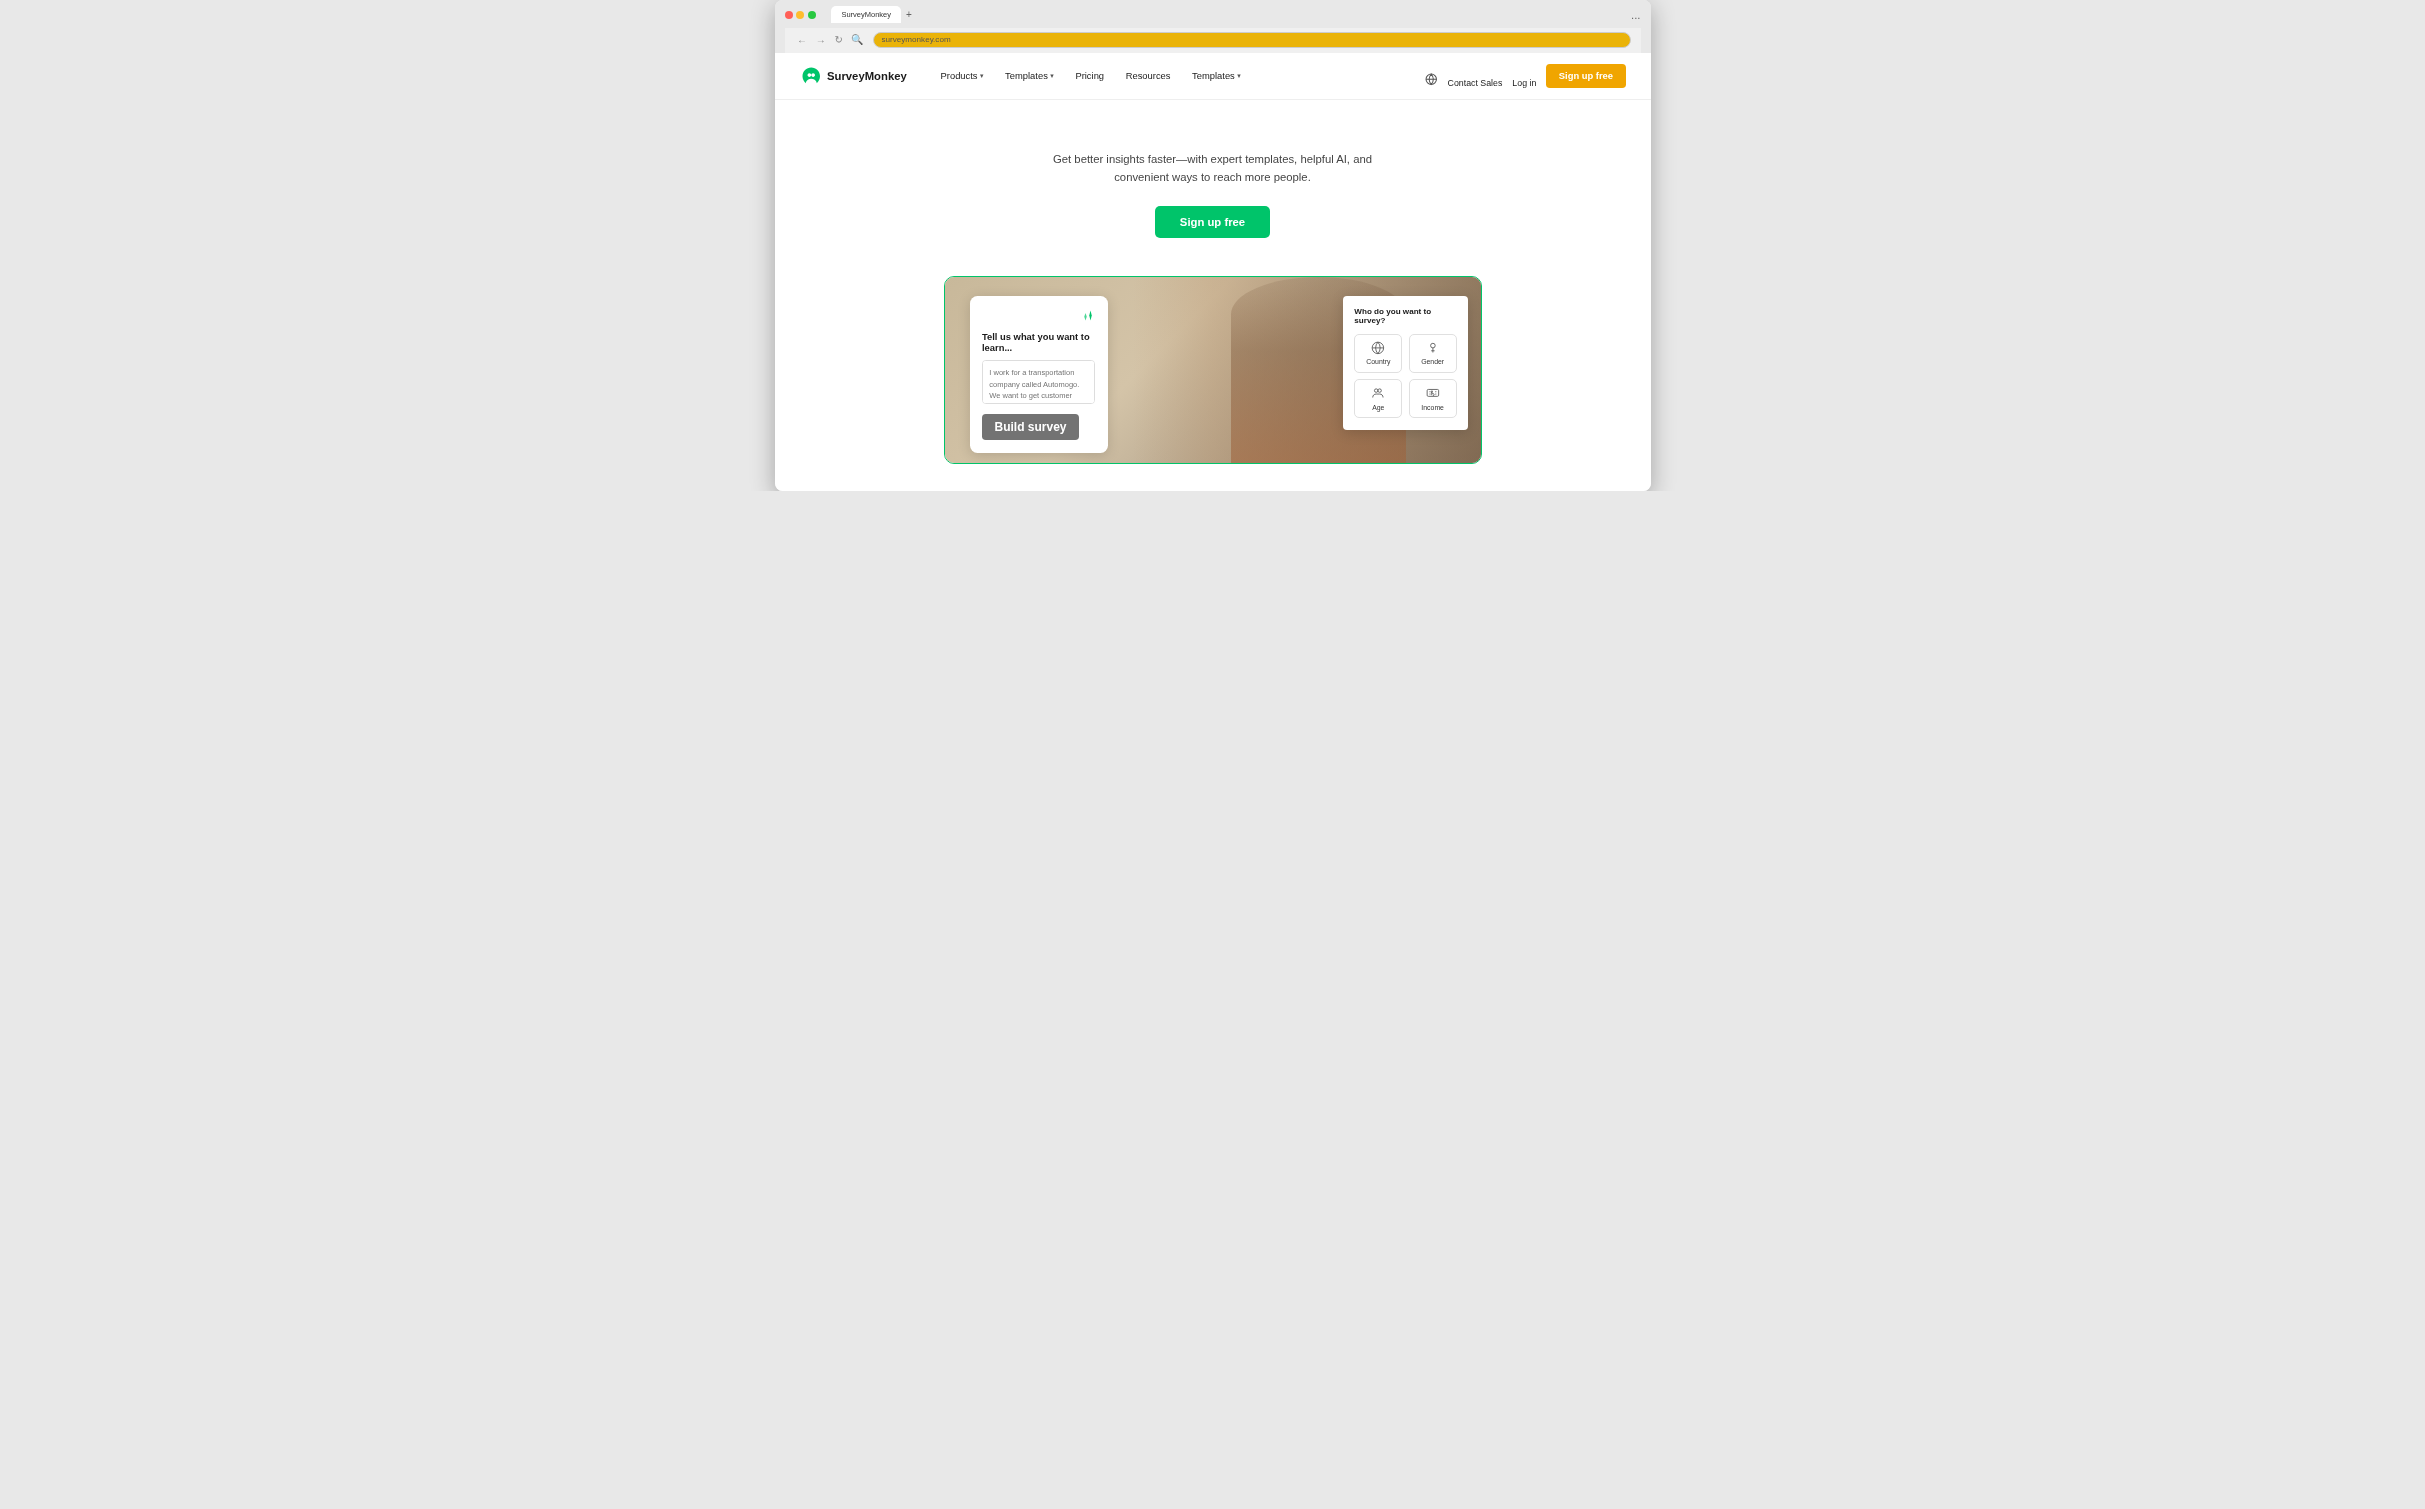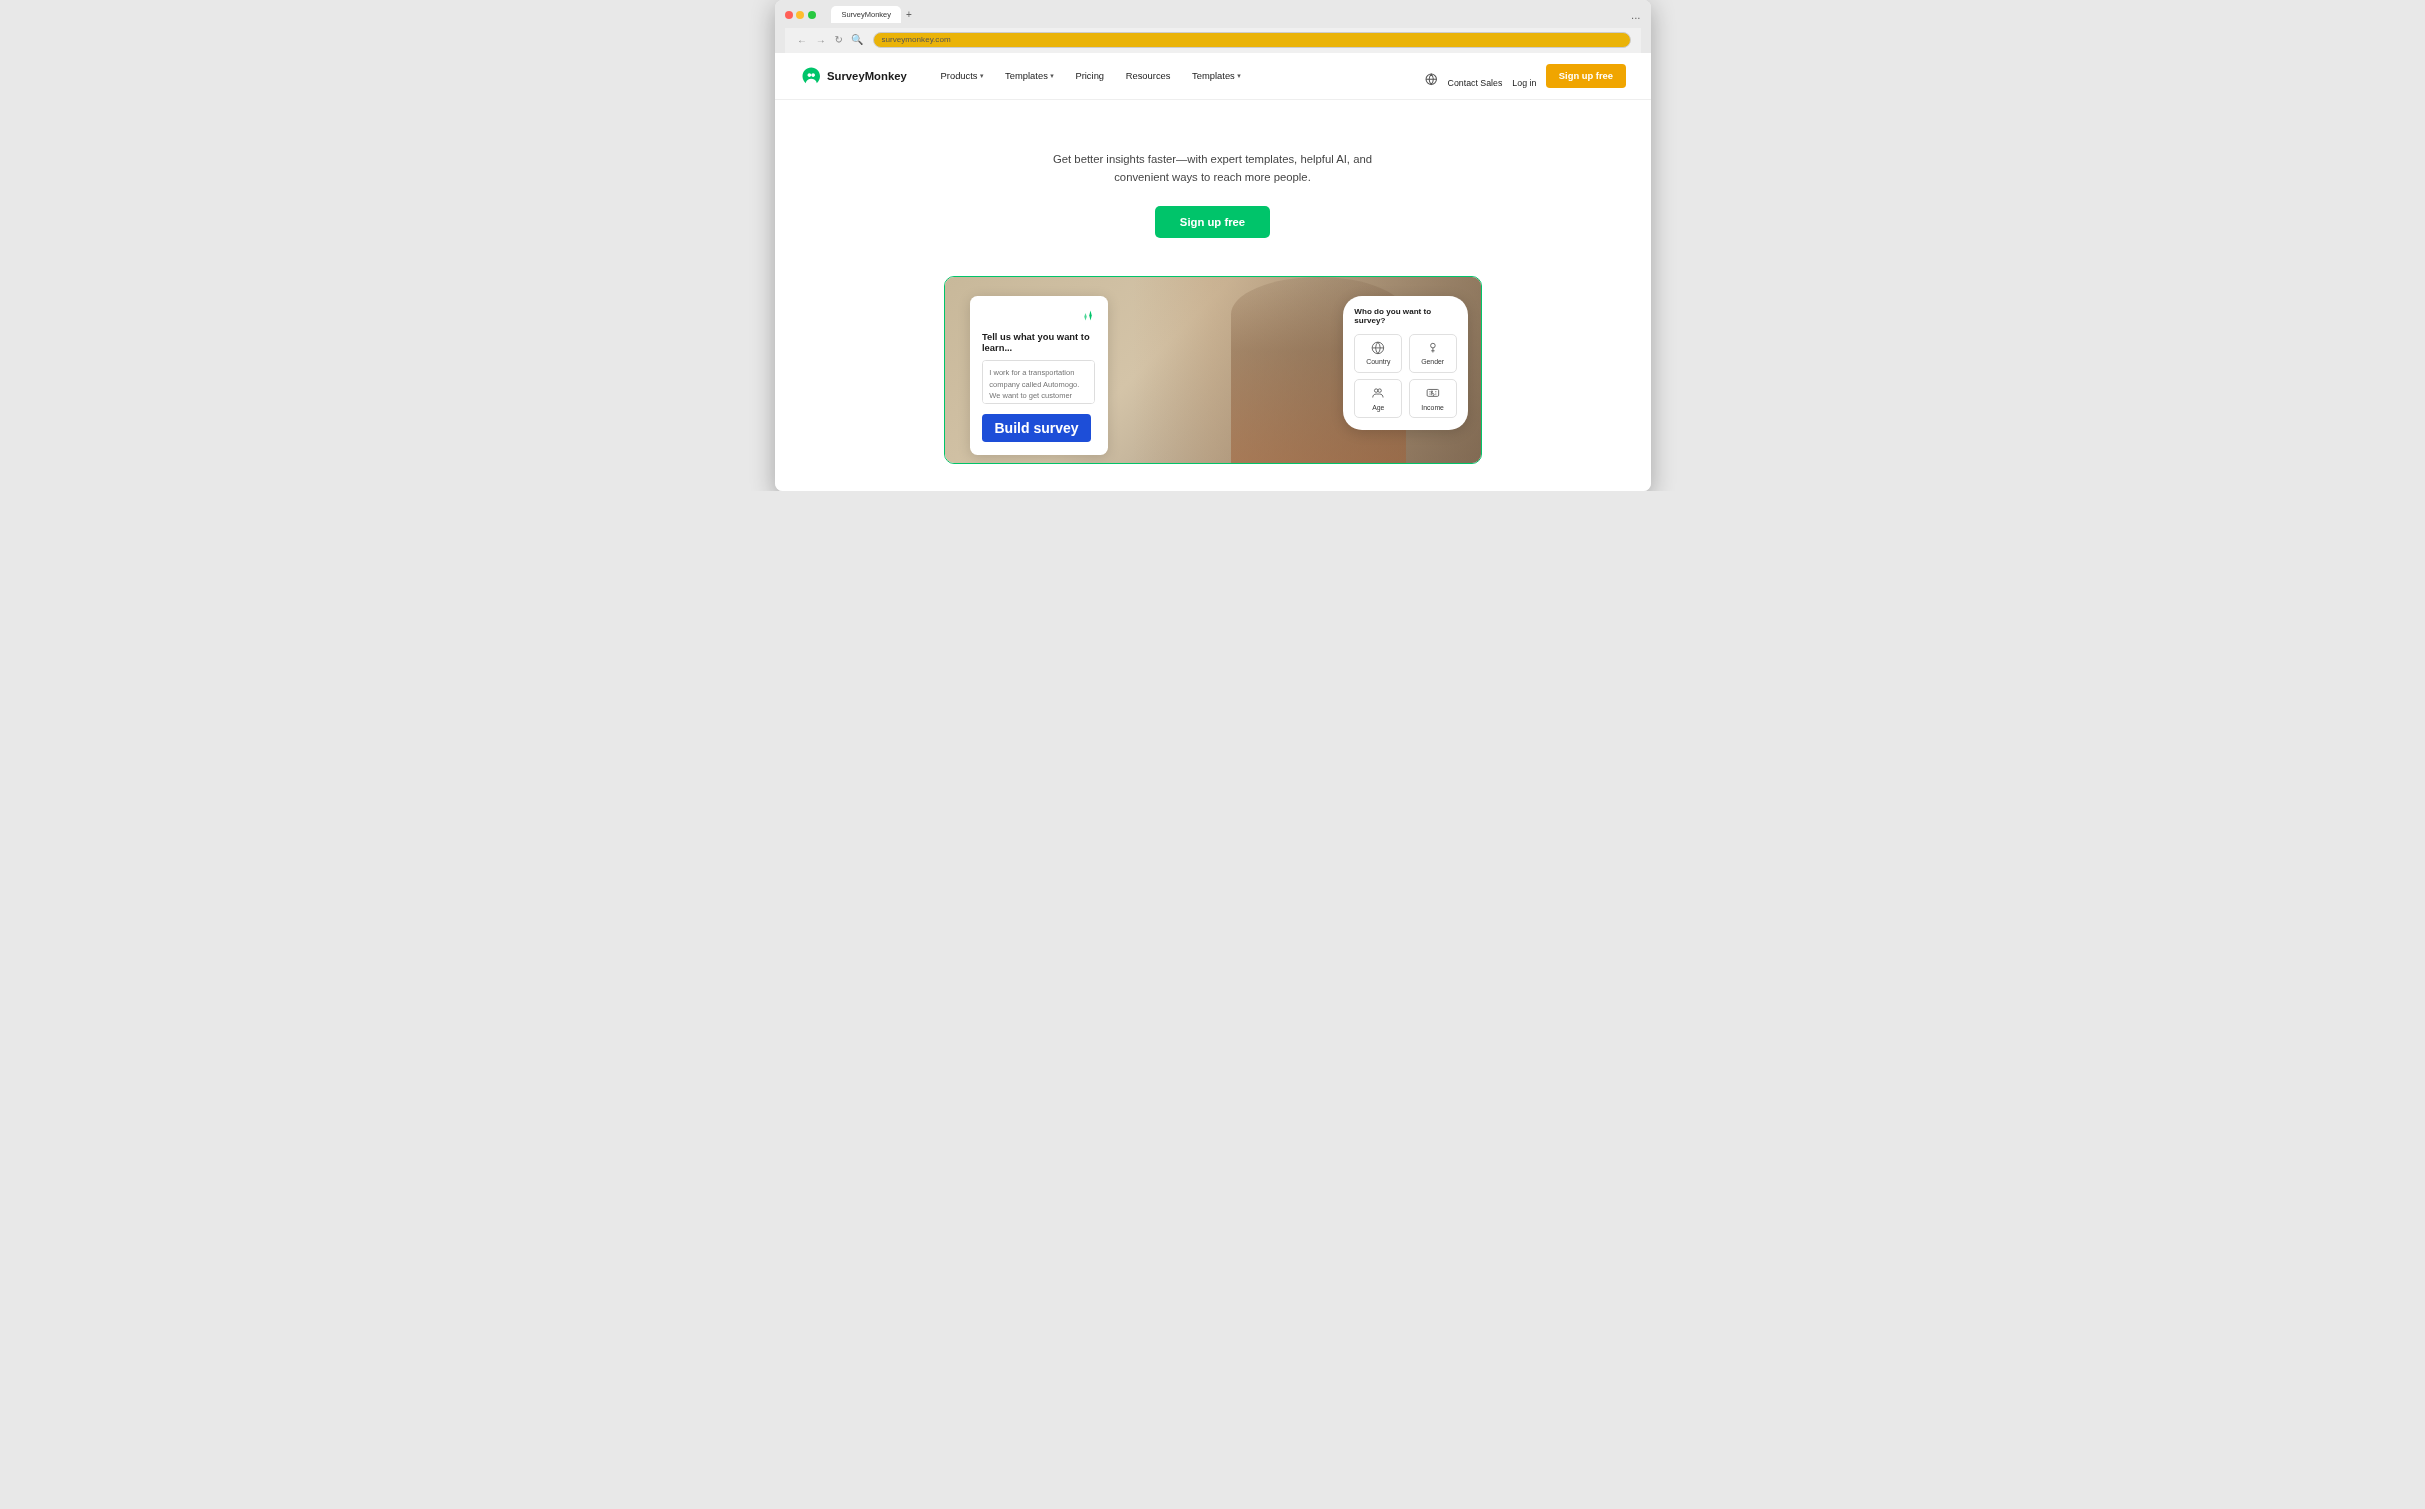--- a/index.html
+++ b/index.html
@@ -308,39 +308,39 @@
       padding: 6.3px;
       font-size: 7.5px;
       color: #888;
       resize: none;
       height: 44px;
       font-family: inherit;
       line-height: 1.5;
     }
 
     .build-survey-btn {
-      background: #1d4ed8;
+      background: #737373;
       color: #fff;
       border: none;
       border-radius: 3.8px;
       padding: 6.3px 12.5px;
-      font-size: 14px;
+      font-size: 12px;
       font-weight: 600;
       cursor: pointer;
       margin-top: 7.5px;
       display: inline-block;
     }
 
     
     .survey-card {
       position: absolute;
       right: 12.5px;
       top: 19px;
       background: #fff;
-      border-radius: 19px;
+      border-radius: 4px;
       padding: 11.3px;
       width: 125px;
       box-shadow: 0 2.5px 12.5px rgba(0,0,0,0.15);
       z-index: 10;
     }
 
     .survey-card-title {
       font-size: 8.1px;
       font-weight: 600;
       color: #1a1a1a;

